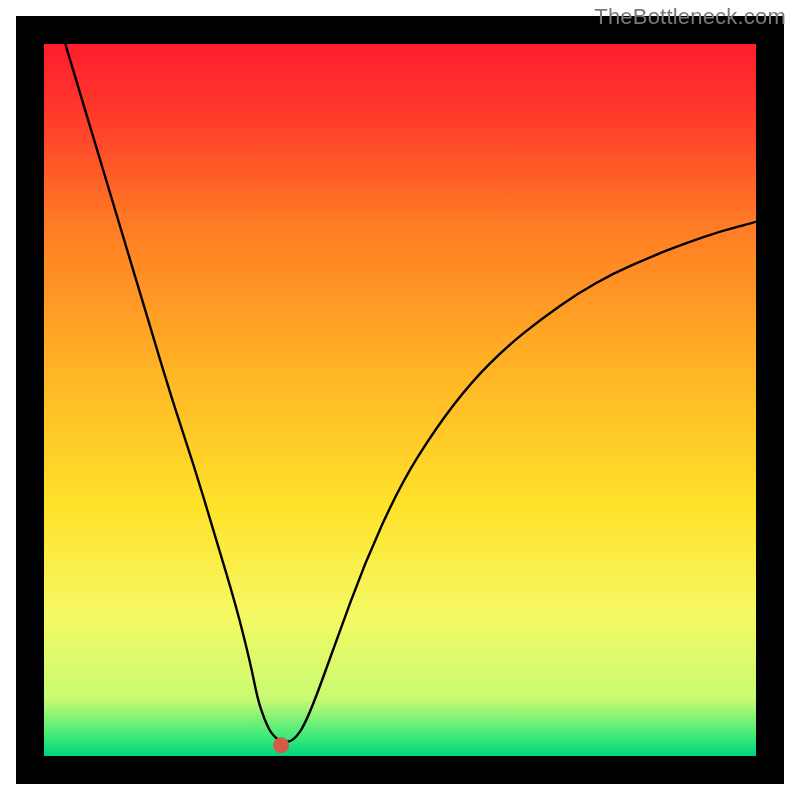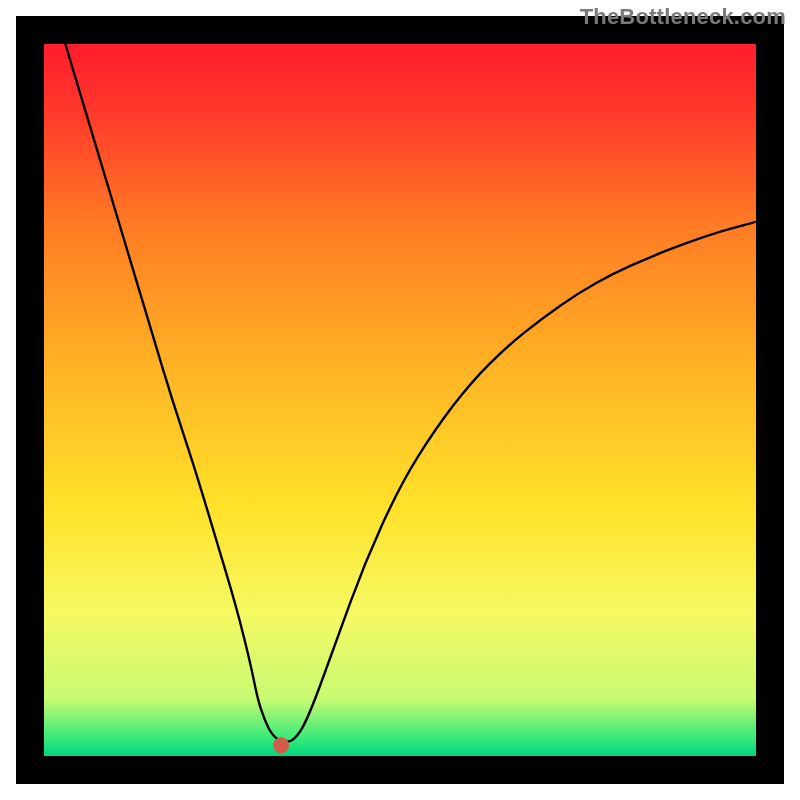--- a/index.html
+++ b/index.html
@@ -14,21 +14,21 @@
   .chart-wrap {
     position: relative;
     width: 800px;
     height: 800px;
   }
   .watermark {
     position: absolute;
     top: 4px;
     right: 14px;
     font-size: 22px;
-    font-weight: 700;
+    font-weight: 400;
     color: #7a7a7a;
     letter-spacing: 0.2px;
     z-index: 5;
     user-select: none;
   }
   svg.chart-svg {
     position: absolute;
     top: 0;
     left: 0;
   }

